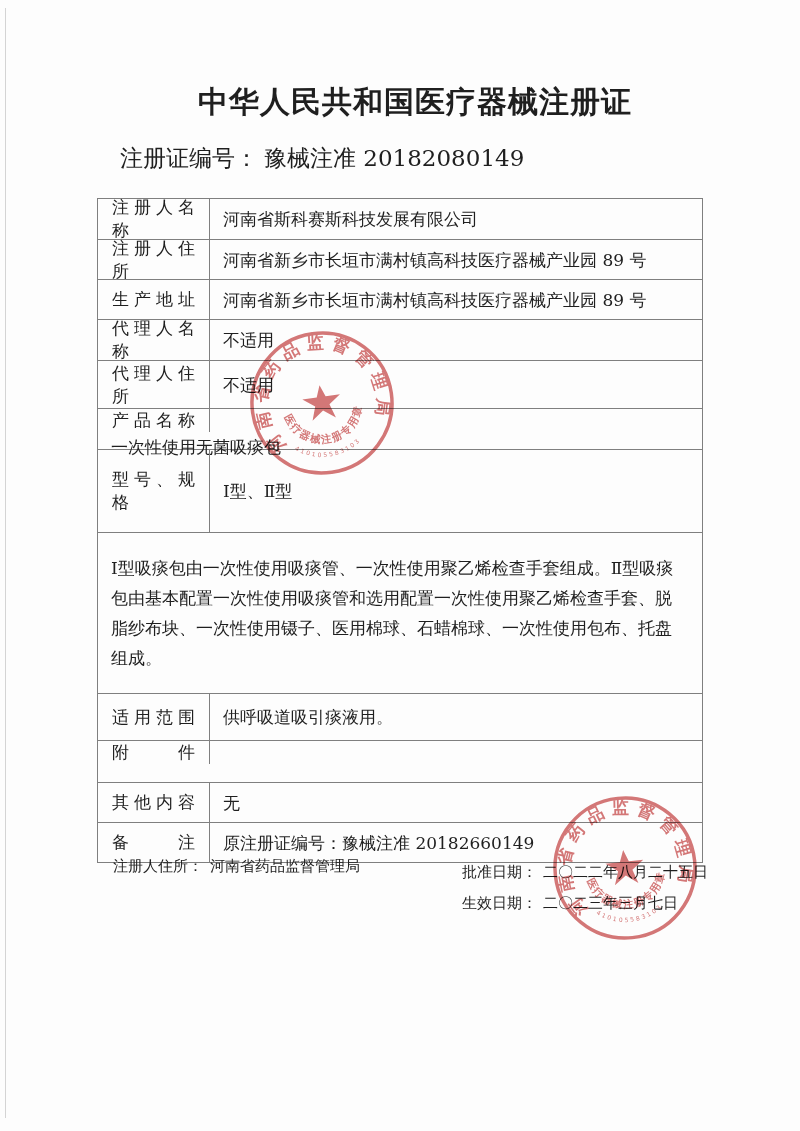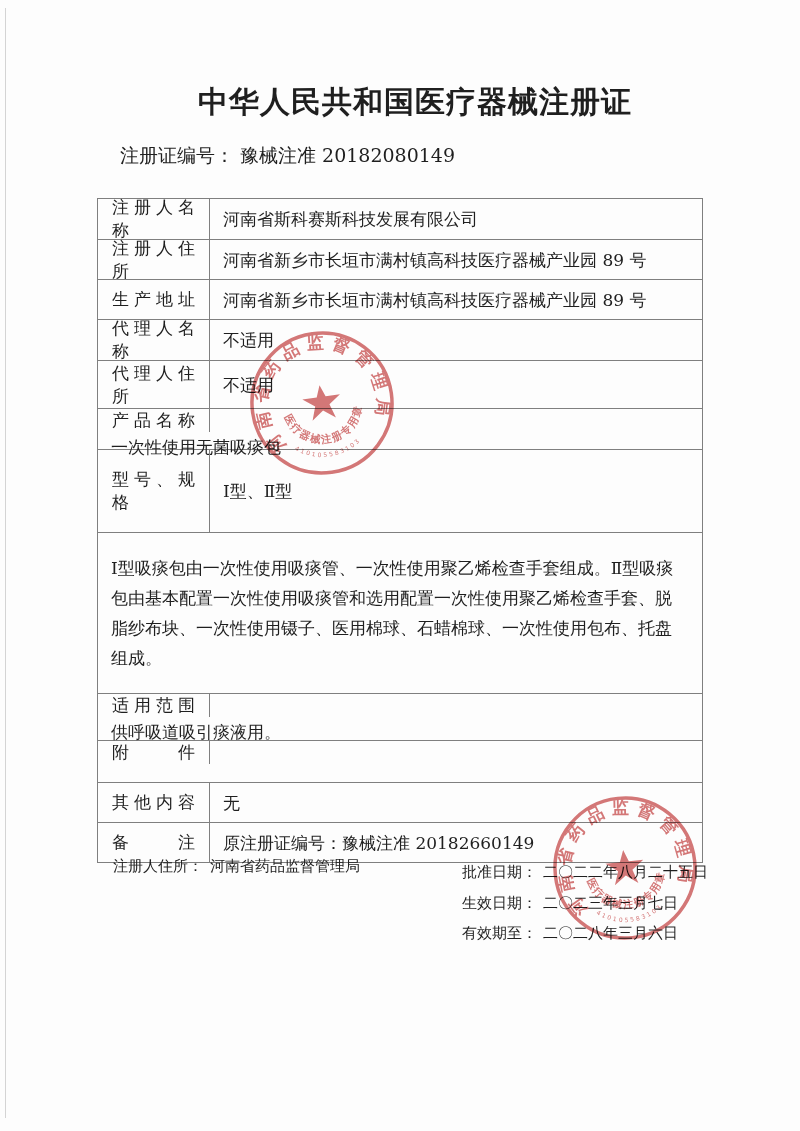--- a/index.html
+++ b/index.html
@@ -34,21 +34,21 @@
     text-align: center;
     font-size: 30px;
     font-weight: bold;
     letter-spacing: 1px;
     padding-left: 15px;
   }
   .cert-line {
     position: absolute;
     left: 120px;
     top: 143px;
-    font-size: 19px;
+    font-size: 23px;
   }
   .cert-line .val { margin-left: 6px; }
   .cert-table {
     position: absolute;
     left: 97px;
     top: 182px;
     width: 606px;
     border: 1px solid #7f7f7f;
     box-sizing: border-box;
     font-size: 17px;
@@ -84,21 +84,21 @@
     line-height: 30px;
   }
   .r0  { height: 40px; }
   .r1  { height: 40px; }
   .r2  { height: 40px; }
   .r3  { height: 41px; }
   .r4  { height: 48px; }
   .r5  { height: 41px; flex-direction: column; }
   .r6  { height: 83px; }
   .r7  { height: 161px; }
-  .r8  { height: 47px; flex-direction: column; }
+  .r8  { height: 47px; }
   .r9  { height: 42px; flex-direction: column; }
   .r10 { height: 40px; }
   .r11 { height: 40px; }
   .footer-dept {
     position: absolute;
     left: 113px;
     top: 857px;
     font-size: 15px;
   }
   .footer-dept .val { margin-left: 7px; }
@@ -231,23 +231,20 @@
   <div class="footer-dept">
     <span>注册人住所：</span><span class="val">河南省药品监督管理局</span>
   </div>
 
   <div class="footer-dates">
     <div class="date-row">
       <span>批准日期：</span><span class="val">二〇二二年八月二十五日</span>
     </div>
     <div class="date-row">
       <span>生效日期：</span><span class="val">二〇二三年三月七日</span>
-    </div>
-    <div class="date-row">
-      <span>有效期至：</span><span class="val">二〇二八年三月六日</span>
     </div>
   </div>
 
   <div class="stamp stamp-1">
     <svg viewBox="0 0 150 150">
       <defs>
         <path id="ring1" d="M 36.1 113.9 A 55 55 0 1 1 122.6 102.5" fill="none"></path>
         <path id="arc1" d="M 36.4 85.4 A 40 40 0 0 0 113.6 85.4" fill="none"></path>
         <path id="ser1" d="M 28.2 102 A 54 54 0 0 0 121.8 102" fill="none"></path>
       </defs>

